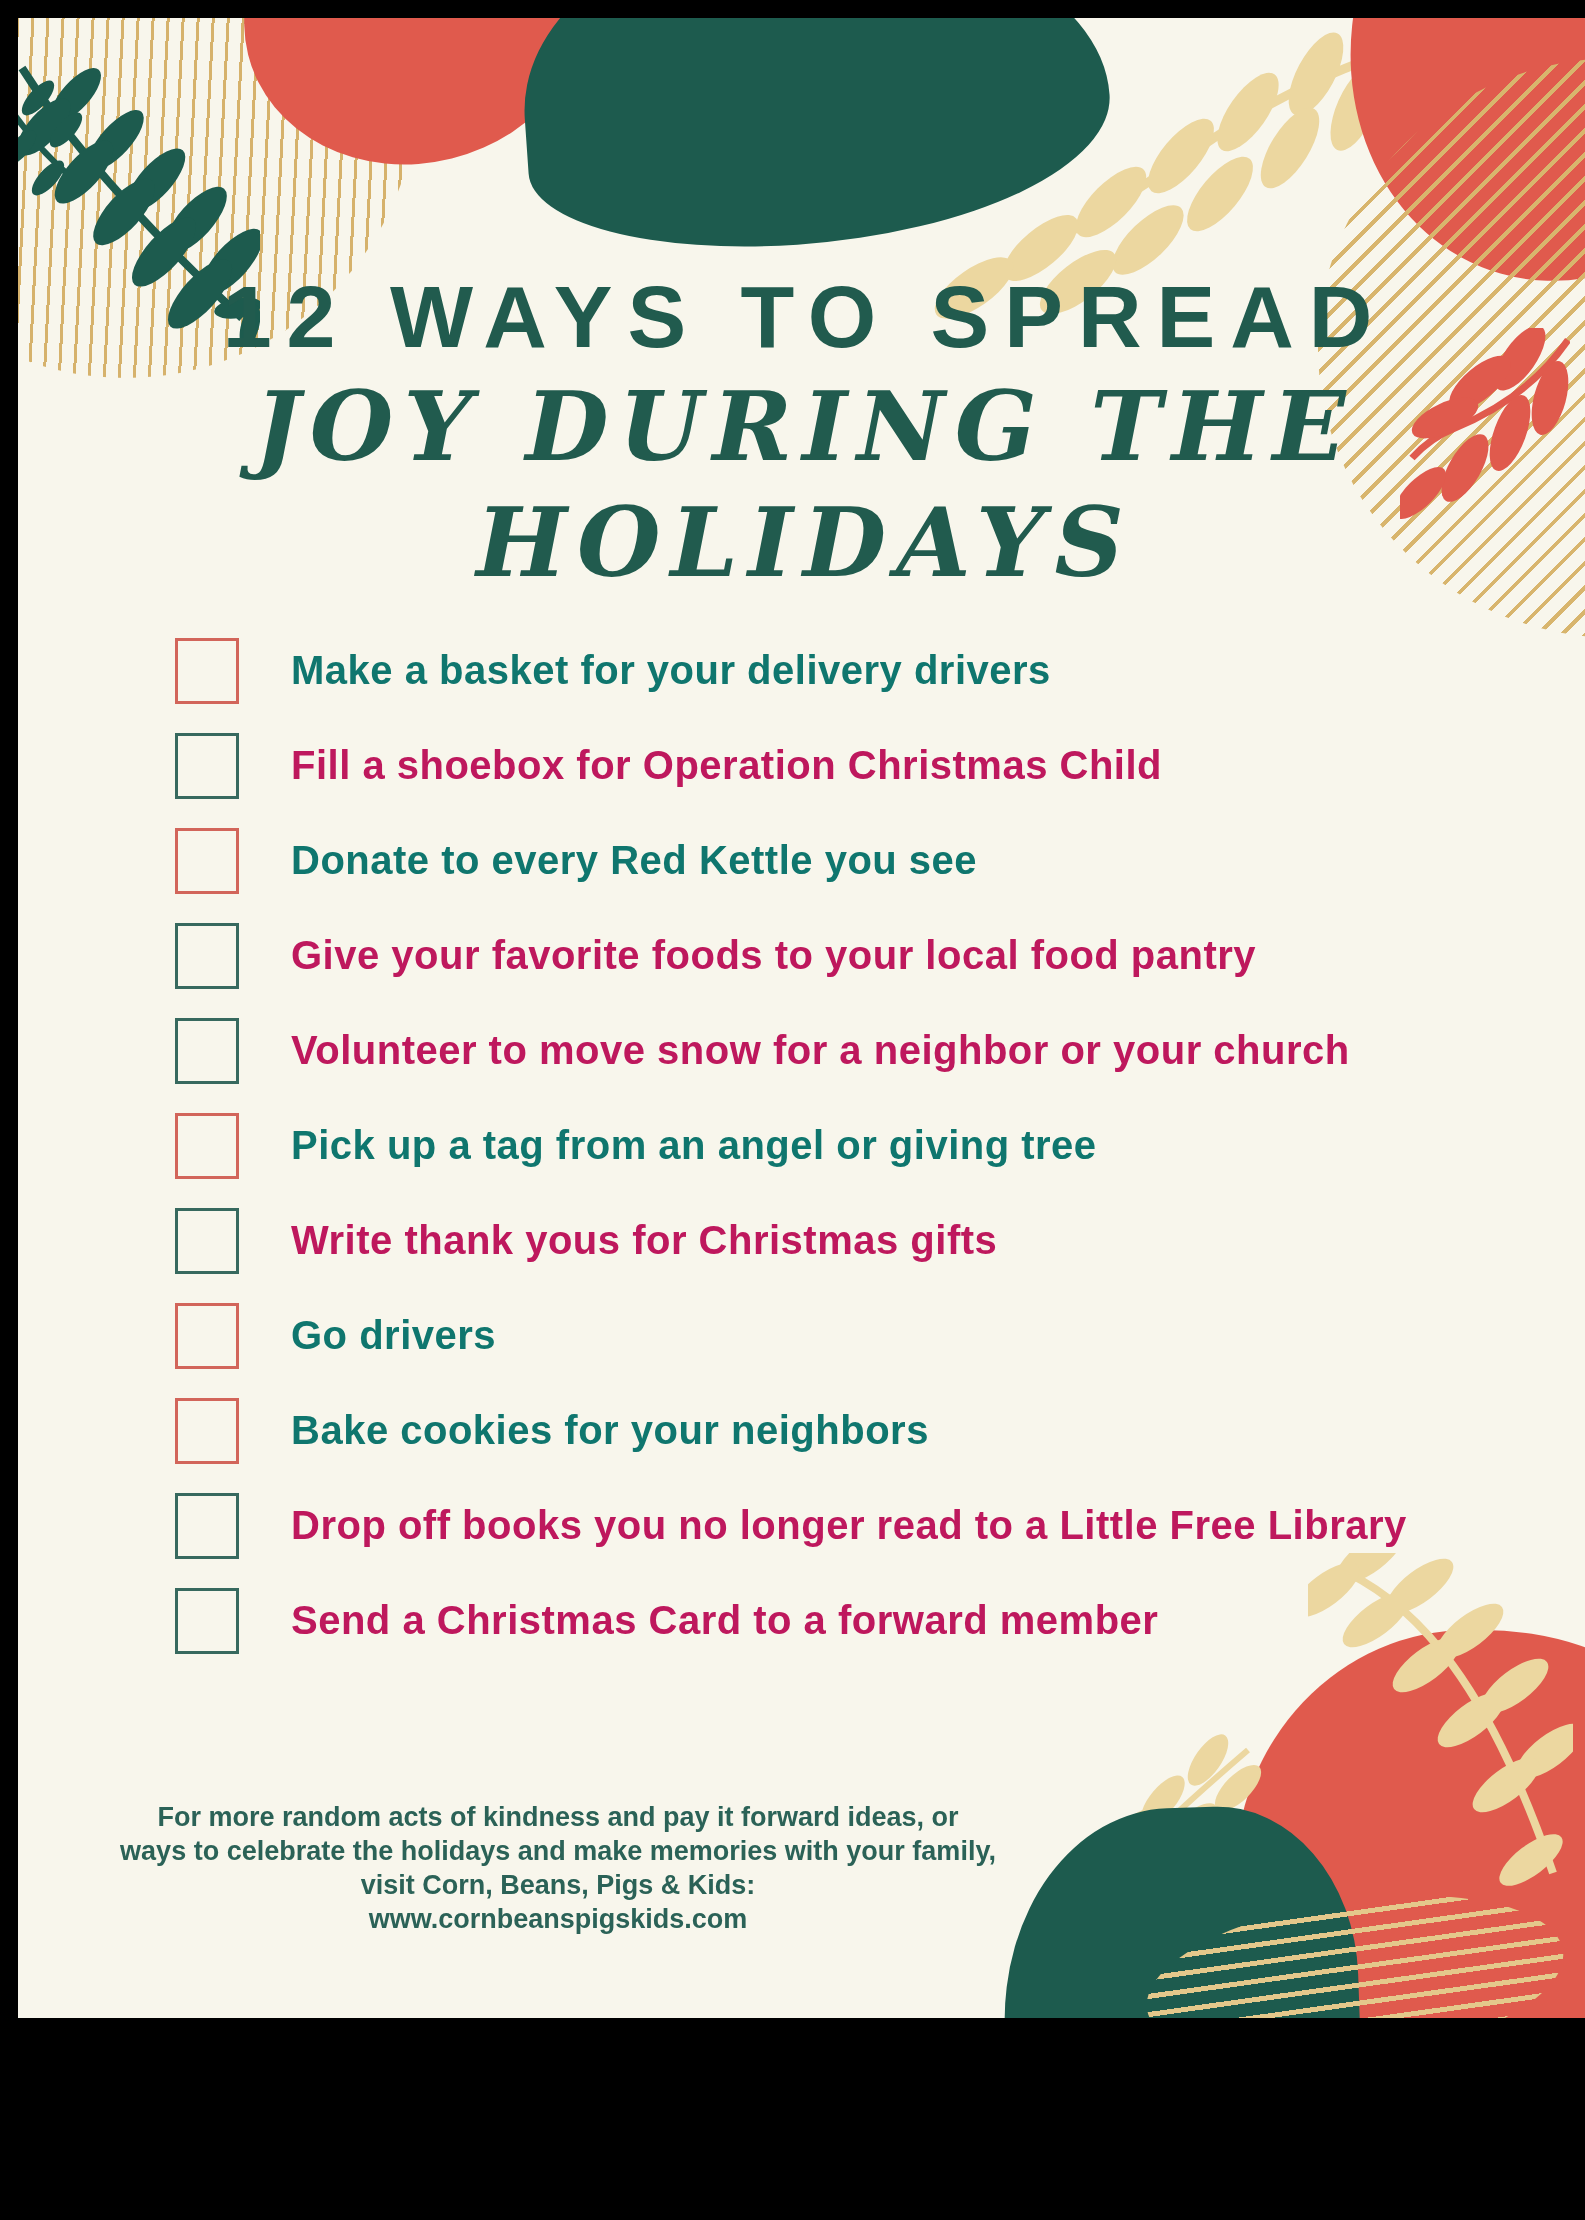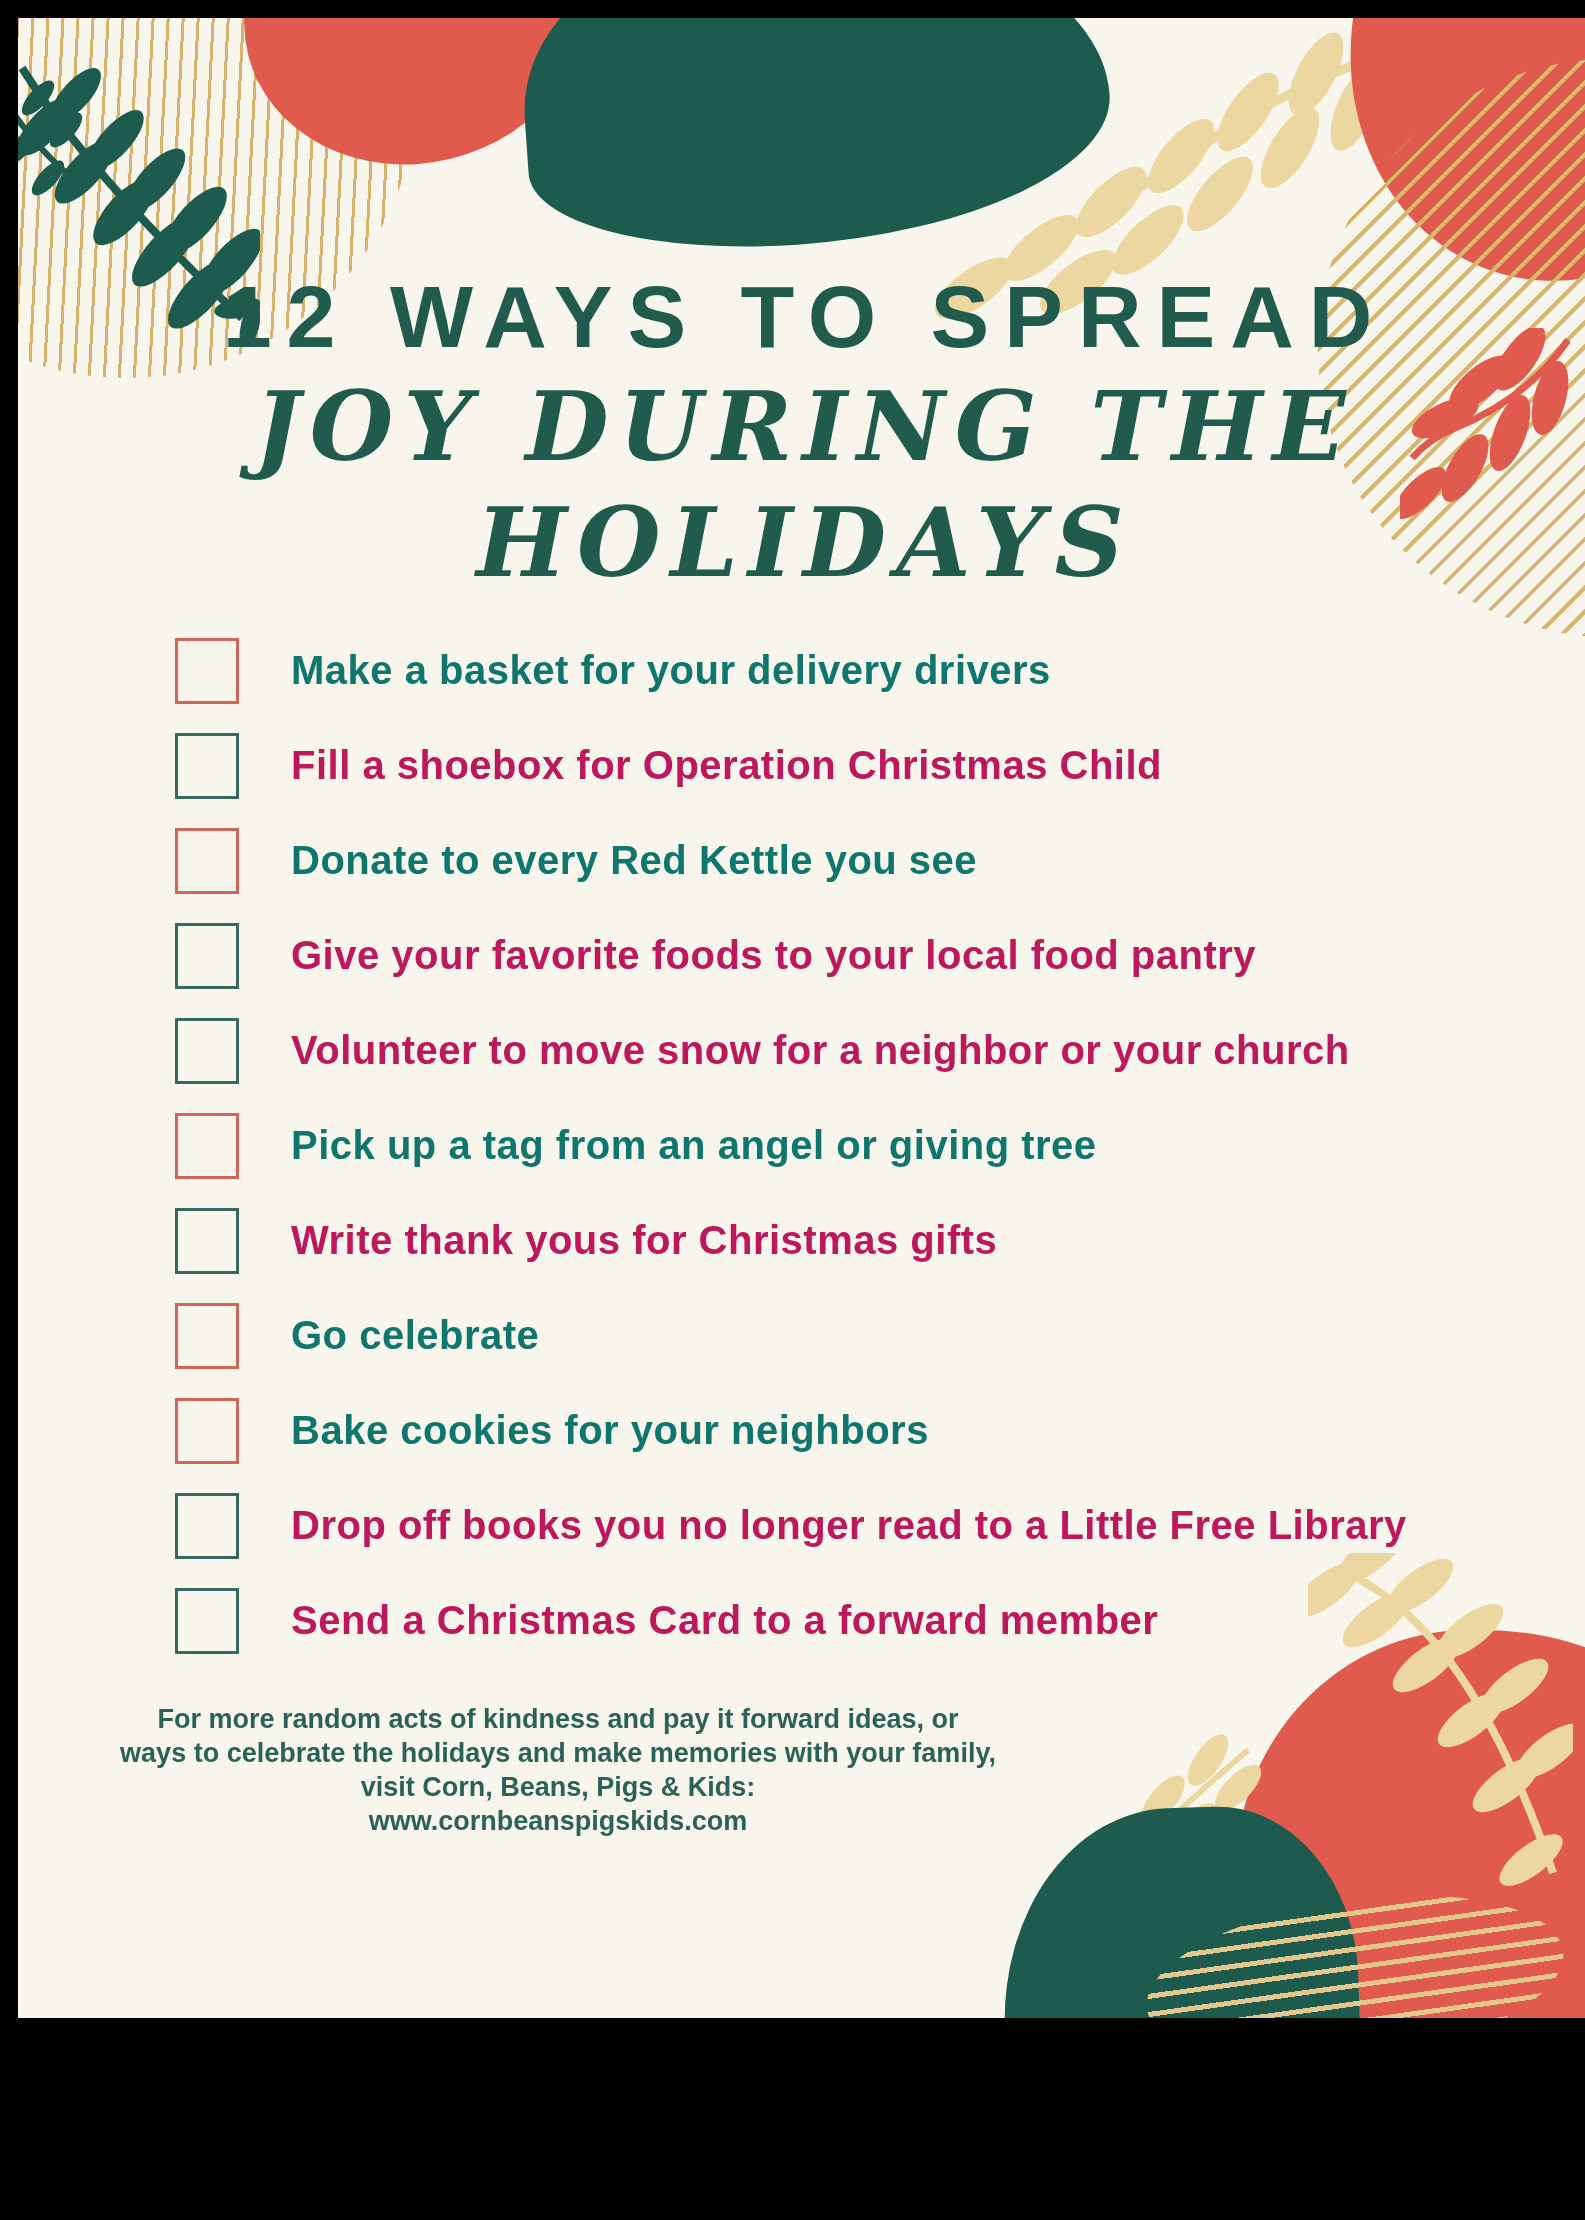--- a/index.html
+++ b/index.html
@@ -40,21 +40,21 @@
   .checklist{position:absolute;left:0;top:605px;width:100%;}
   .row{height:95px;display:flex;align-items:center;}
   .box{width:58px;height:60px;border:3px solid;flex:none;margin-left:157px;background:transparent;}
   .row.red .box{border-color:#d2655a;}
   .row.green .box{border-color:#37695e;}
   .label{margin-left:52px;font-weight:700;font-size:40px;letter-spacing:.5px;white-space:nowrap;}
   .row.red .label{color:#0f766e;}
   .row.green .label{color:#be185d;}
 
   
-  .footer{position:absolute;top:1684px;left:0;width:1080px;text-align:center;
+  .footer{position:absolute;top:1782px;left:0;width:1080px;text-align:center;
           color:#2b6257;font-weight:700;font-size:27px;line-height:34px;}
   .footer div{margin:0;}
 </style>
 </head>
 <body>
 
 <div class="canvas">
   <div class="poster">
 
     <div class="deco stripe-circle-tl"></div>
@@ -181,21 +181,21 @@
         <div class="row red">
           <span class="box" role="checkbox" aria-checked="false"></span>
           <span class="label">Pick up a tag from an angel or giving tree</span>
         </div>
         <div class="row green">
           <span class="box" role="checkbox" aria-checked="false"></span>
           <span class="label">Write thank yous for Christmas gifts</span>
         </div>
         <div class="row red">
           <span class="box" role="checkbox" aria-checked="false"></span>
-          <span class="label">Go celebrate</span>
+          <span class="label">Go drivers</span>
         </div>
         <div class="row red">
           <span class="box" role="checkbox" aria-checked="false"></span>
           <span class="label">Bake cookies for your neighbors</span>
         </div>
         <div class="row green">
           <span class="box" role="checkbox" aria-checked="false"></span>
           <span class="label">Drop off books you no longer read to a Little Free Library</span>
         </div>
         <div class="row green">

